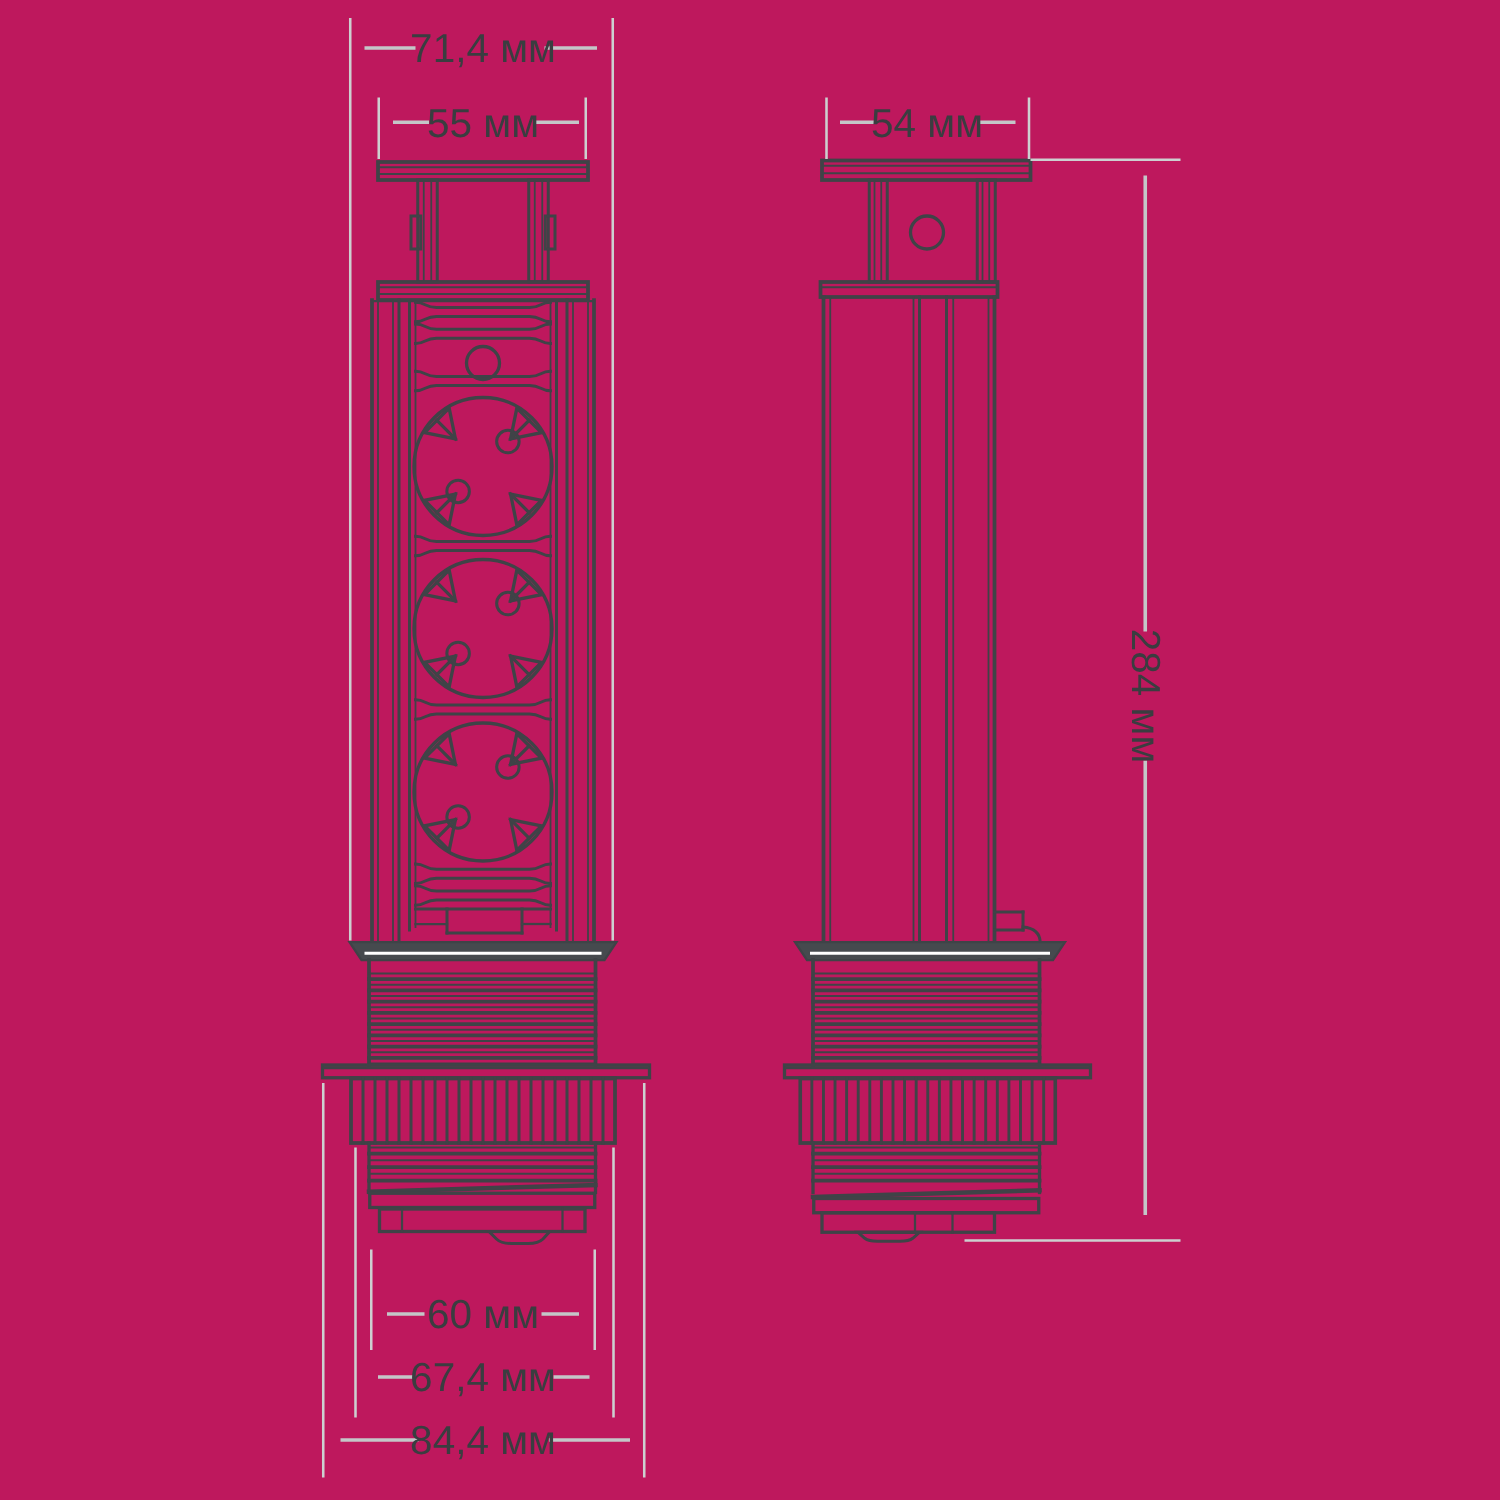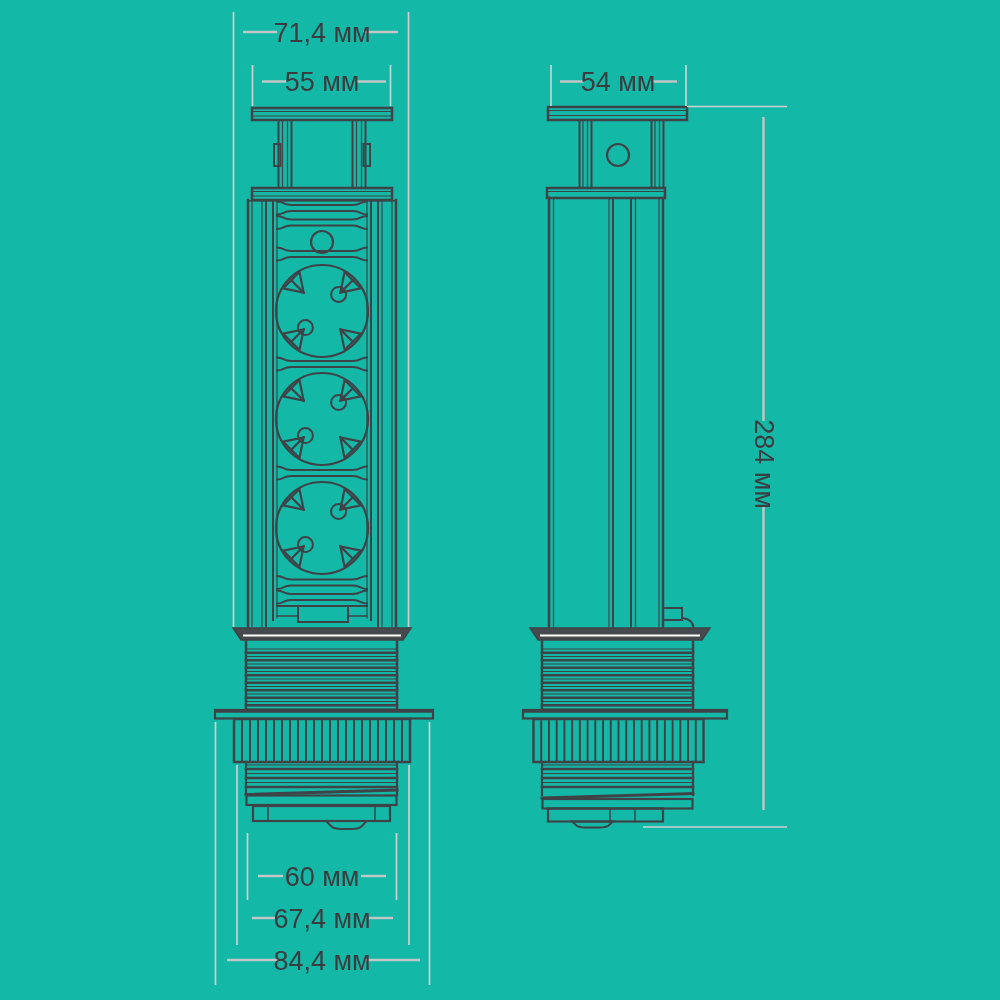--- a/index.html
+++ b/index.html
@@ -1,16 +1,16 @@
 <!DOCTYPE html>
 <html><head>
 <meta charset="utf-8">
 <style>
   html,body{margin:0;padding:0;background:#ffffff;}
-  .stage{position:relative;width:1000px;height:1000px;background:#14b8a6;overflow:hidden;}
+  .stage{position:relative;width:1000px;height:1000px;background:#be185d;overflow:hidden;}
   svg{display:block;}
   
   .s   {stroke:#3f4347;fill:none;stroke-linecap:square;}
   .t30 {stroke-width:3;}
   .t25 {stroke-width:2.5;}
   .t22 {stroke-width:2.2;}
   .t20 {stroke-width:2;}
   .t15 {stroke-width:1.5;}
   .t12 {stroke-width:1.2;}
   .fill-dark{fill:#464a4e;stroke:#3f4347;stroke-width:1.5;}

